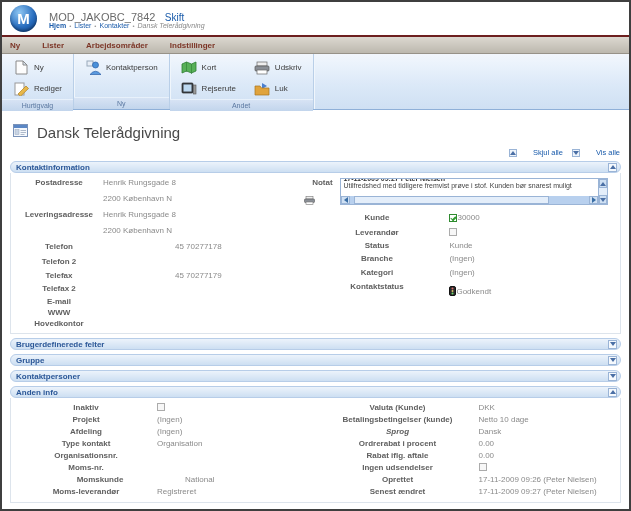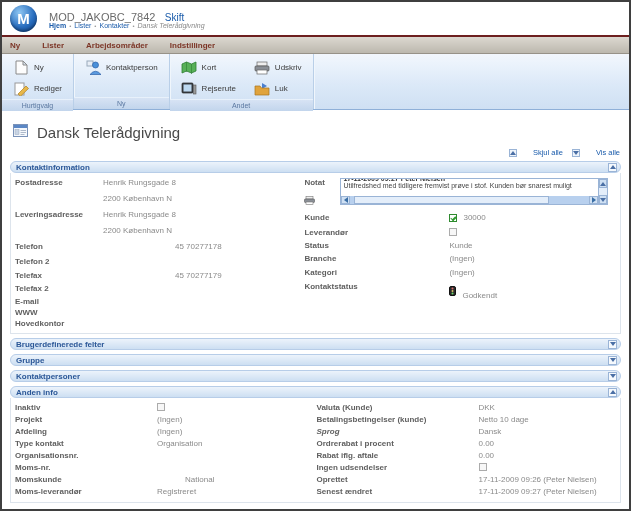--- a/index.html
+++ b/index.html
@@ -62,33 +62,33 @@
             align-items:center;justify-content:center;cursor:pointer;}
   .tri-up{width:0;height:0;border-left:3px solid transparent;border-right:3px solid transparent;border-bottom:4px solid #4a6fa5;}
   .tri-down{width:0;height:0;border-left:3px solid transparent;border-right:3px solid transparent;border-top:4px solid #4a6fa5;}
   .tri-left{width:0;height:0;border-top:3px solid transparent;border-bottom:3px solid transparent;border-right:4px solid #3a6ea5;}
   .tri-right{width:0;height:0;border-top:3px solid transparent;border-bottom:3px solid transparent;border-left:4px solid #3a6ea5;}
 
   .seccontent{border:1px solid #dde4ec;border-top:none;display:flex;padding:5px 2px 3px 4px;background:#fff;}
   .half-l{width:48%;}
   .half-r{width:52%;}
   .frow{display:flex;align-items:flex-start;}
-  .flabel{font-size:8px;font-weight:bold;color:#5f5f5f;flex-shrink:0;}
+  .flabel{font-size:8px;font-weight:bold;color:#5f5f5f;flex-shrink:0;text-align:center;}
   .fvalue{font-size:8px;color:#8a8a8a;}
   .half-l .flabel{width:88px;}
   .half-r .flabel{width:145px;}
   .ind{margin-left:72px;}
   .h16{min-height:16px;} .h15{min-height:15px;} .h14{min-height:14px;} .h13{min-height:13px;}
   .h12{min-height:12px;} .h11{min-height:11px;}
 
   .cb{width:8px;height:8px;border:1px solid #ababab;background:#f7f7f7;display:inline-block;position:relative;flex-shrink:0;}
   .cb.checked{border-color:#2f8a2f;background:#fff;}
   .cb.checked::after{content:"";position:absolute;left:1px;top:1px;width:4px;height:2px;
       border-left:1px solid #2f9a2f;border-bottom:2px solid #2f9a2f;transform:rotate(-45deg);}
-  .cbrow{display:flex;align-items:flex-end;gap:6px;}
+  .cbrow{display:flex;align-items:center;}
 
   
   .notat-row{display:flex;margin-bottom:4px;}
   .notat-labelcell{width:36px;display:flex;flex-direction:column;gap:4px;}
   .notat-box{width:268px;height:27px;border:1px solid #9ab4d6;background:#fff;display:flex;overflow:hidden;}
   .notat-main{flex:1;position:relative;overflow:hidden;}
   .notat-texts{padding-left:2px;overflow:hidden;height:19px;}
   .notat-header{font-size:7px;font-weight:bold;color:#333;white-space:nowrap;margin-top:-4px;}
   .notat-text{font-size:7px;color:#444;white-space:nowrap;}
   .hscroll{position:absolute;left:0;right:0;bottom:0;height:8px;background:#b8d0ee;display:flex;align-items:stretch;}

